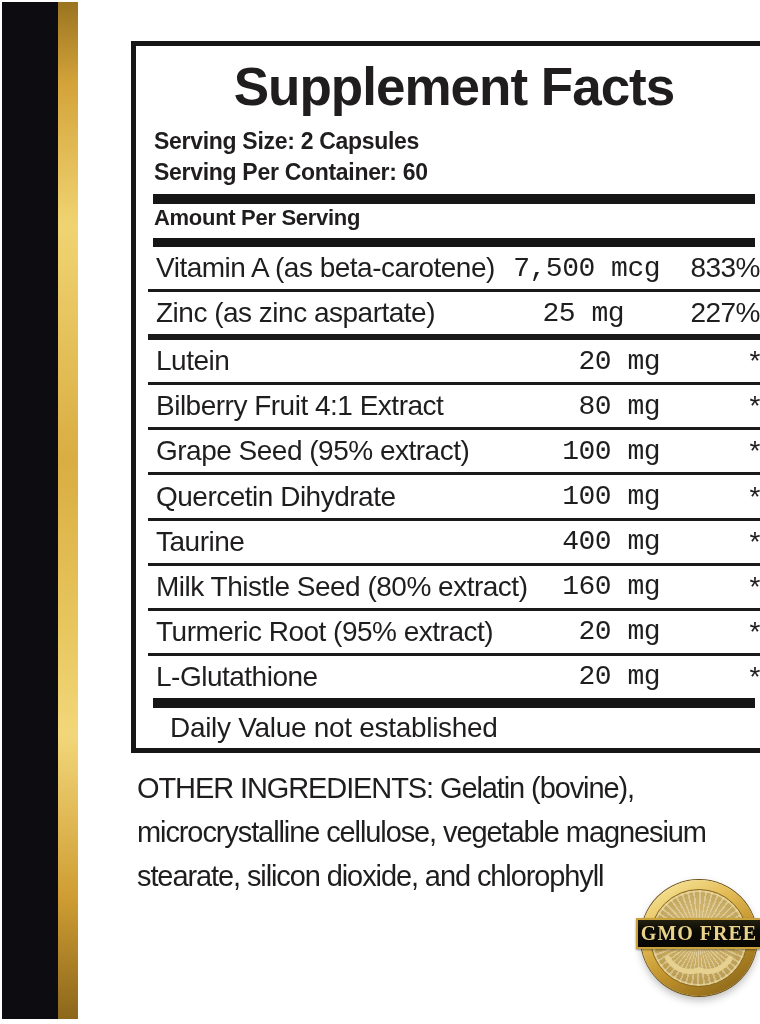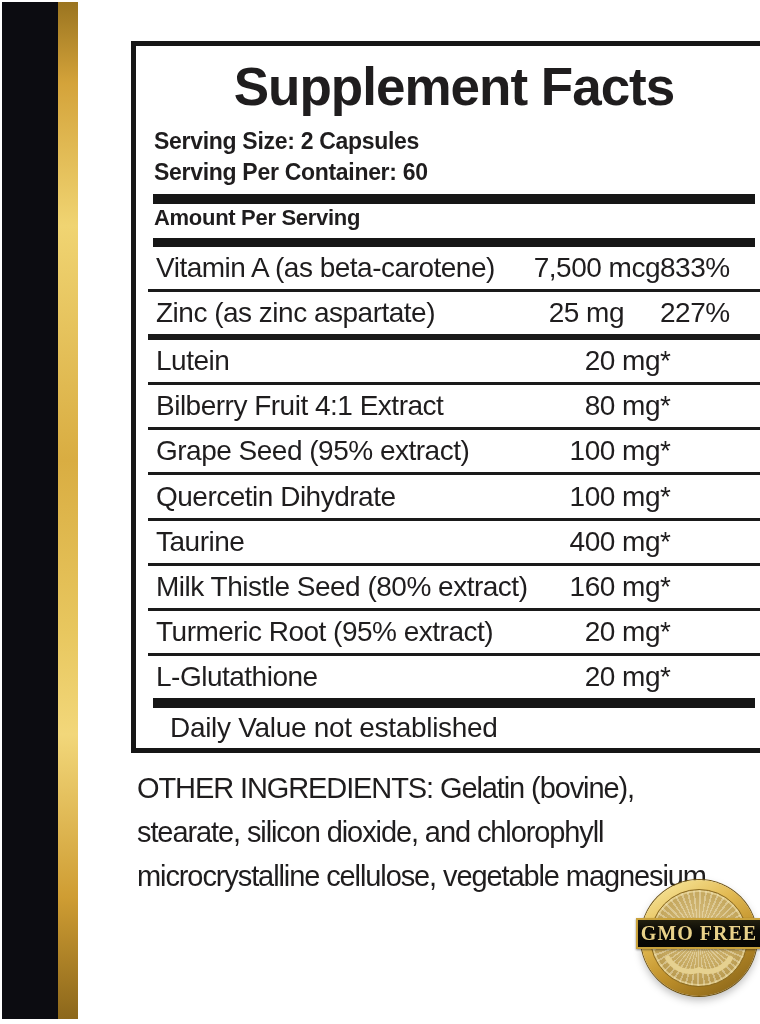--- a/index.html
+++ b/index.html
@@ -68,22 +68,22 @@
   }
   .row{
     flex:1; display:flex; align-items:center;
     border-bottom:3px solid #1a1a1a;
     font-size:28px; letter-spacing:-0.5px;
   }
   .row:last-child{ border-bottom:none; }
   .row.section-end{ border-bottom-width:6px;gap:36px; }
   .row .name{ padding-left:8px; white-space:nowrap; flex:none; }
   .row .spacer{ flex:1; min-width:0; }
-  .row .amt{ white-space:nowrap; text-align:right; flex:none; }
-  .row .dv{ width:100px; text-align:left; white-space:nowrap; flex:none; }
+  .row .amt{ white-space:nowrap; text-align:right; flex:none;font-family:Liberation Mono, monospace; }
+  .row .dv{ width:100px; text-align:right; white-space:nowrap; flex:none; }
   .footnote{
     height:40px; line-height:40px;
     padding-left:34px;
     font-size:28px; letter-spacing:-0.3px;
     white-space:nowrap;
   }
 
   
   .other{
     position:absolute; left:105px; top:766px; width:650px;
@@ -214,22 +214,22 @@
     <span class="amt">20 mg</span>
     <span class="dv">*</span>
   </div>
 </div>
   <div class="bar thick"></div>
   <div class="footnote">Daily Value not established</div>
 </section>
 
 <div class="other">
     <div class="oi-line">OTHER INGREDIENTS: Gelatin (bovine),</div>
+    <div class="oi-line">microcrystalline cellulose, vegetable magnesium</div>
     <div class="oi-line">stearate, silicon dioxide, and chlorophyll</div>
-    <div class="oi-line">microcrystalline cellulose, vegetable magnesium</div>
   </div>
 
 <div class="badge">
   <div class="badge-inner"></div>
   <svg class="wreath" viewBox="0 0 80 26">
     <path class="branch" d="M40 18 C30 22, 16 19, 8 6"></path>
     <path class="branch" d="M40 18 C50 22, 64 19, 72 6"></path>
   </svg>
   <div class="banner">
     <span>GMO FREE</span>

